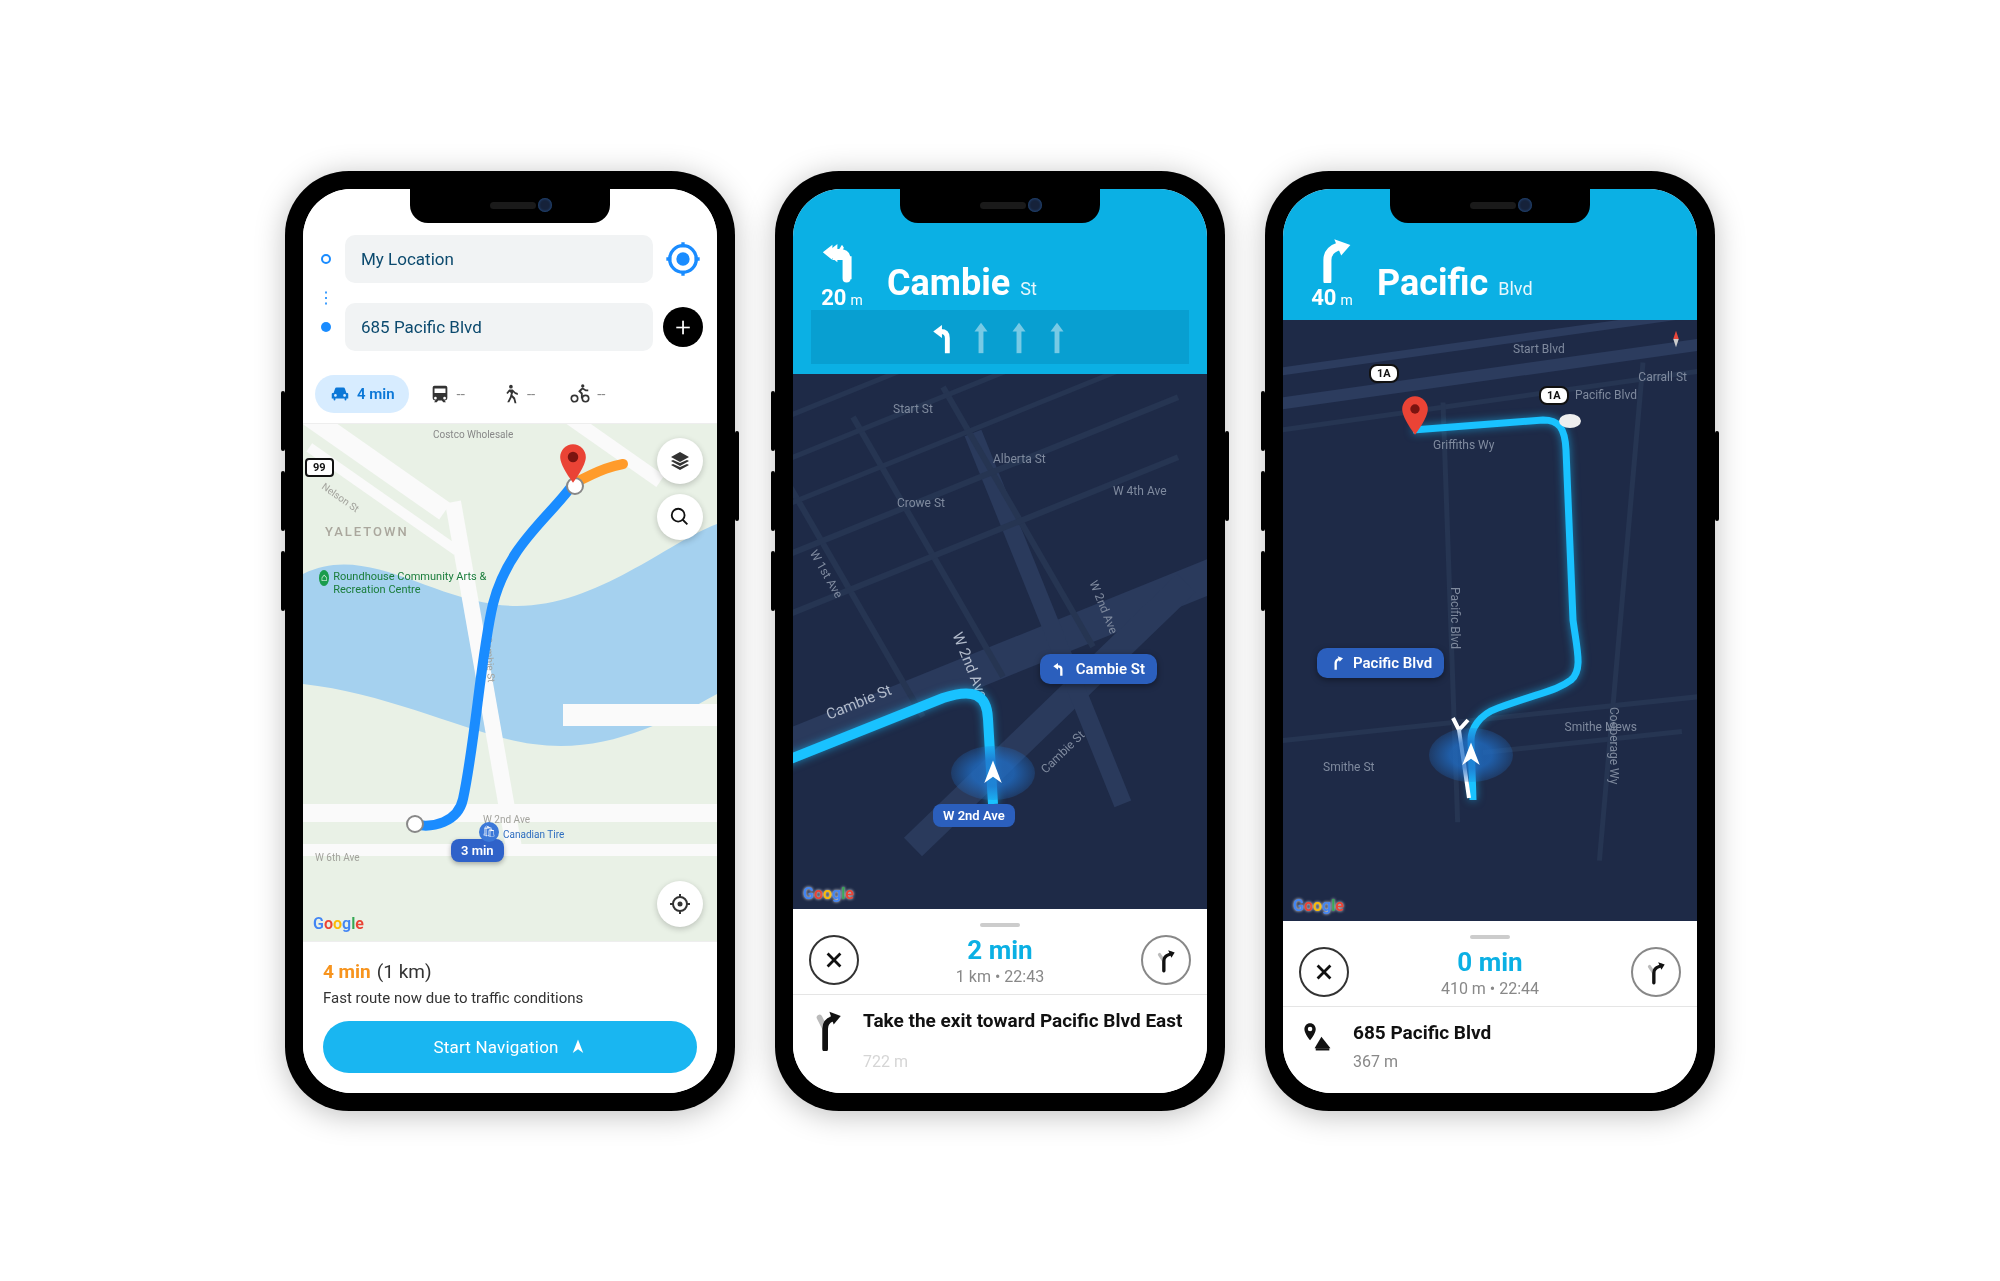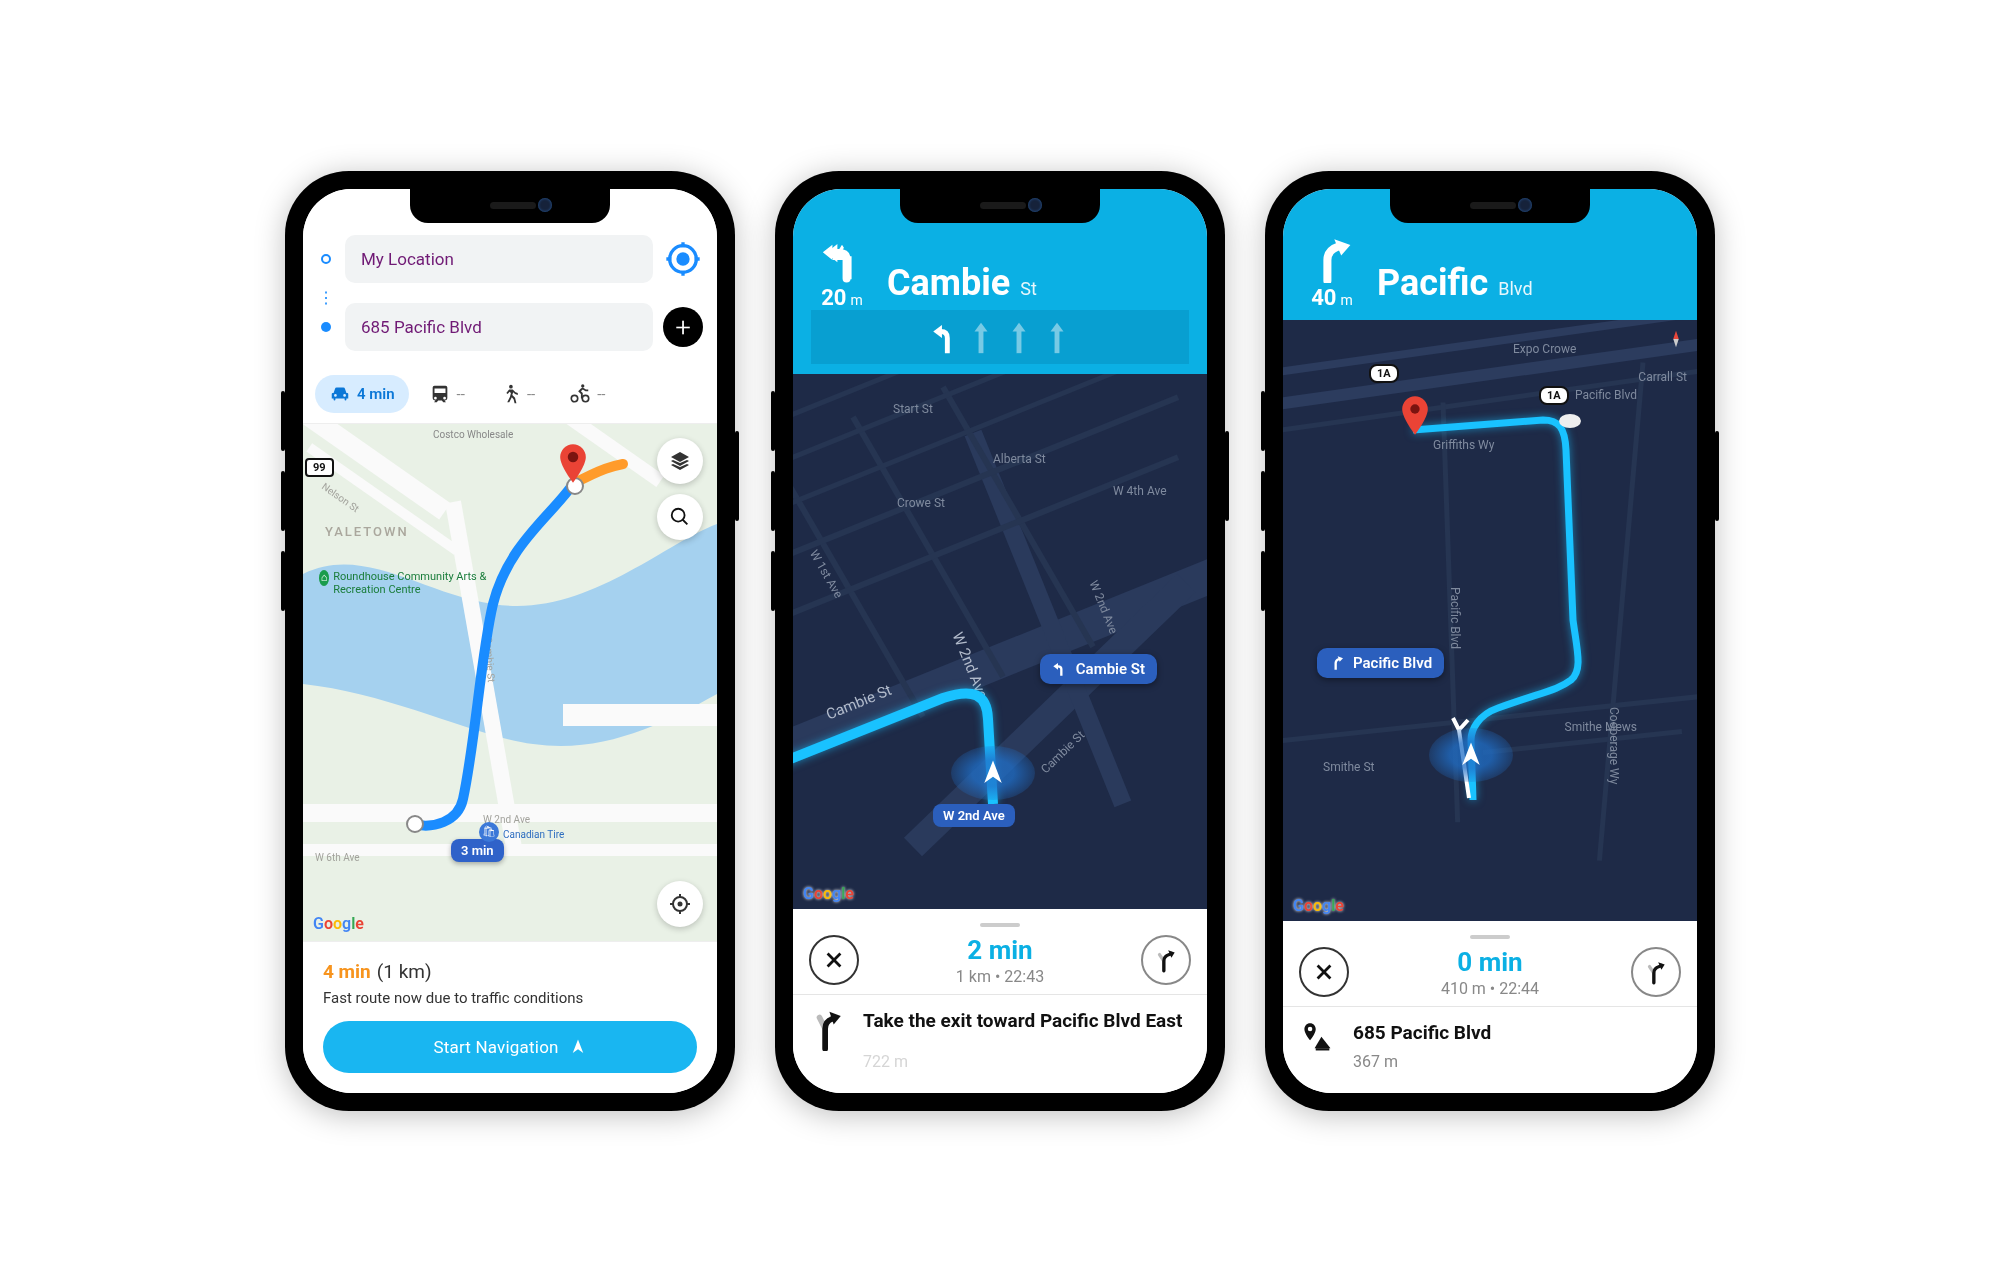--- a/index.html
+++ b/index.html
@@ -76,21 +76,21 @@
   }
   .origin-dot {
     width:10px; height:10px; border-radius:50%; border:2px solid #1a8cff;
   }
   .dest-dot {
     width:10px; height:10px; border-radius:50%; background:#1a8cff;
   }
   .dot-col .vdots { color:#1a8cff; font-size:16px; line-height:10px; }
   .search-input {
     flex:1; background:#f1f3f4; border-radius:10px; height:48px;
-    padding:0 16px; display:flex; align-items:center; color:#701a75; font-size:17px;
+    padding:0 16px; display:flex; align-items:center; color:#0c4a6e; font-size:17px;
   }
   .gps-btn, .add-btn {
     width:40px; height:40px; display:flex; align-items:center; justify-content:center;
     font-size:22px;
   }
   .gps-btn { color:#1a8cff; }
   .add-btn { background:#000; color:#fff; border-radius:50%; font-size:26px; }
 
   .tabs {
     display:flex; gap:6px; padding:6px 12px 10px; background:#fff; border-bottom:1px solid #eee;
@@ -555,21 +555,21 @@
     <div class="map-dark">
 
       <div class="dstreet" style="left:-20px;top:80px;width:460px;height:12px;transform:rotate(-8deg);background:#2c3c5e;"></div>
       <div class="dstreet" style="left:-20px;top:50px;width:460px;height:8px;transform:rotate(-8deg);background:#2c3c5e;"></div>
       <div class="dminor" style="left:-20px;top:110px;width:460px;transform:rotate(-8deg);"></div>
       <div class="dminor" style="left:-20px;top:420px;width:460px;transform:rotate(-6deg);"></div>
       <div class="dminor" style="left:200px;top:430px;width:200px;transform:rotate(-6deg);"></div>
       <div class="dminor" style="left:160px;top:80px;width:420px;transform:rotate(88deg);"></div>
       <div class="dminor" style="left:360px;top:40px;width:500px;transform:rotate(95deg);"></div>
 
-      <div class="dlabel" style="left:230px;top:22px;">Expo Crowe</div>
+      <div class="dlabel" style="left:230px;top:22px;">Start Blvd</div>
       <div class="dlabel" style="right:60px;top:68px;">Pacific Blvd</div>
       <div class="dlabel" style="right:10px;top:50px;">Carrall St</div>
       <div class="dlabel" style="left:150px;top:118px;">Griffiths Wy</div>
       <div class="dlabel" style="left:40px;top:440px;">Smithe St</div>
       <div class="dlabel" style="right:60px;top:400px;">Smithe Mews</div>
       <div class="dlabel" style="right:6px;top:380px;transform:rotate(90deg);">Cooperage Wy</div>
       <div class="dlabel" style="left:172px;top:260px;transform:rotate(90deg);">Pacific Blvd</div>
 
       <div class="shield" style="left:86px;top:44px;">1A</div>
       <div class="shield" style="left:256px;top:66px;">1A</div>

